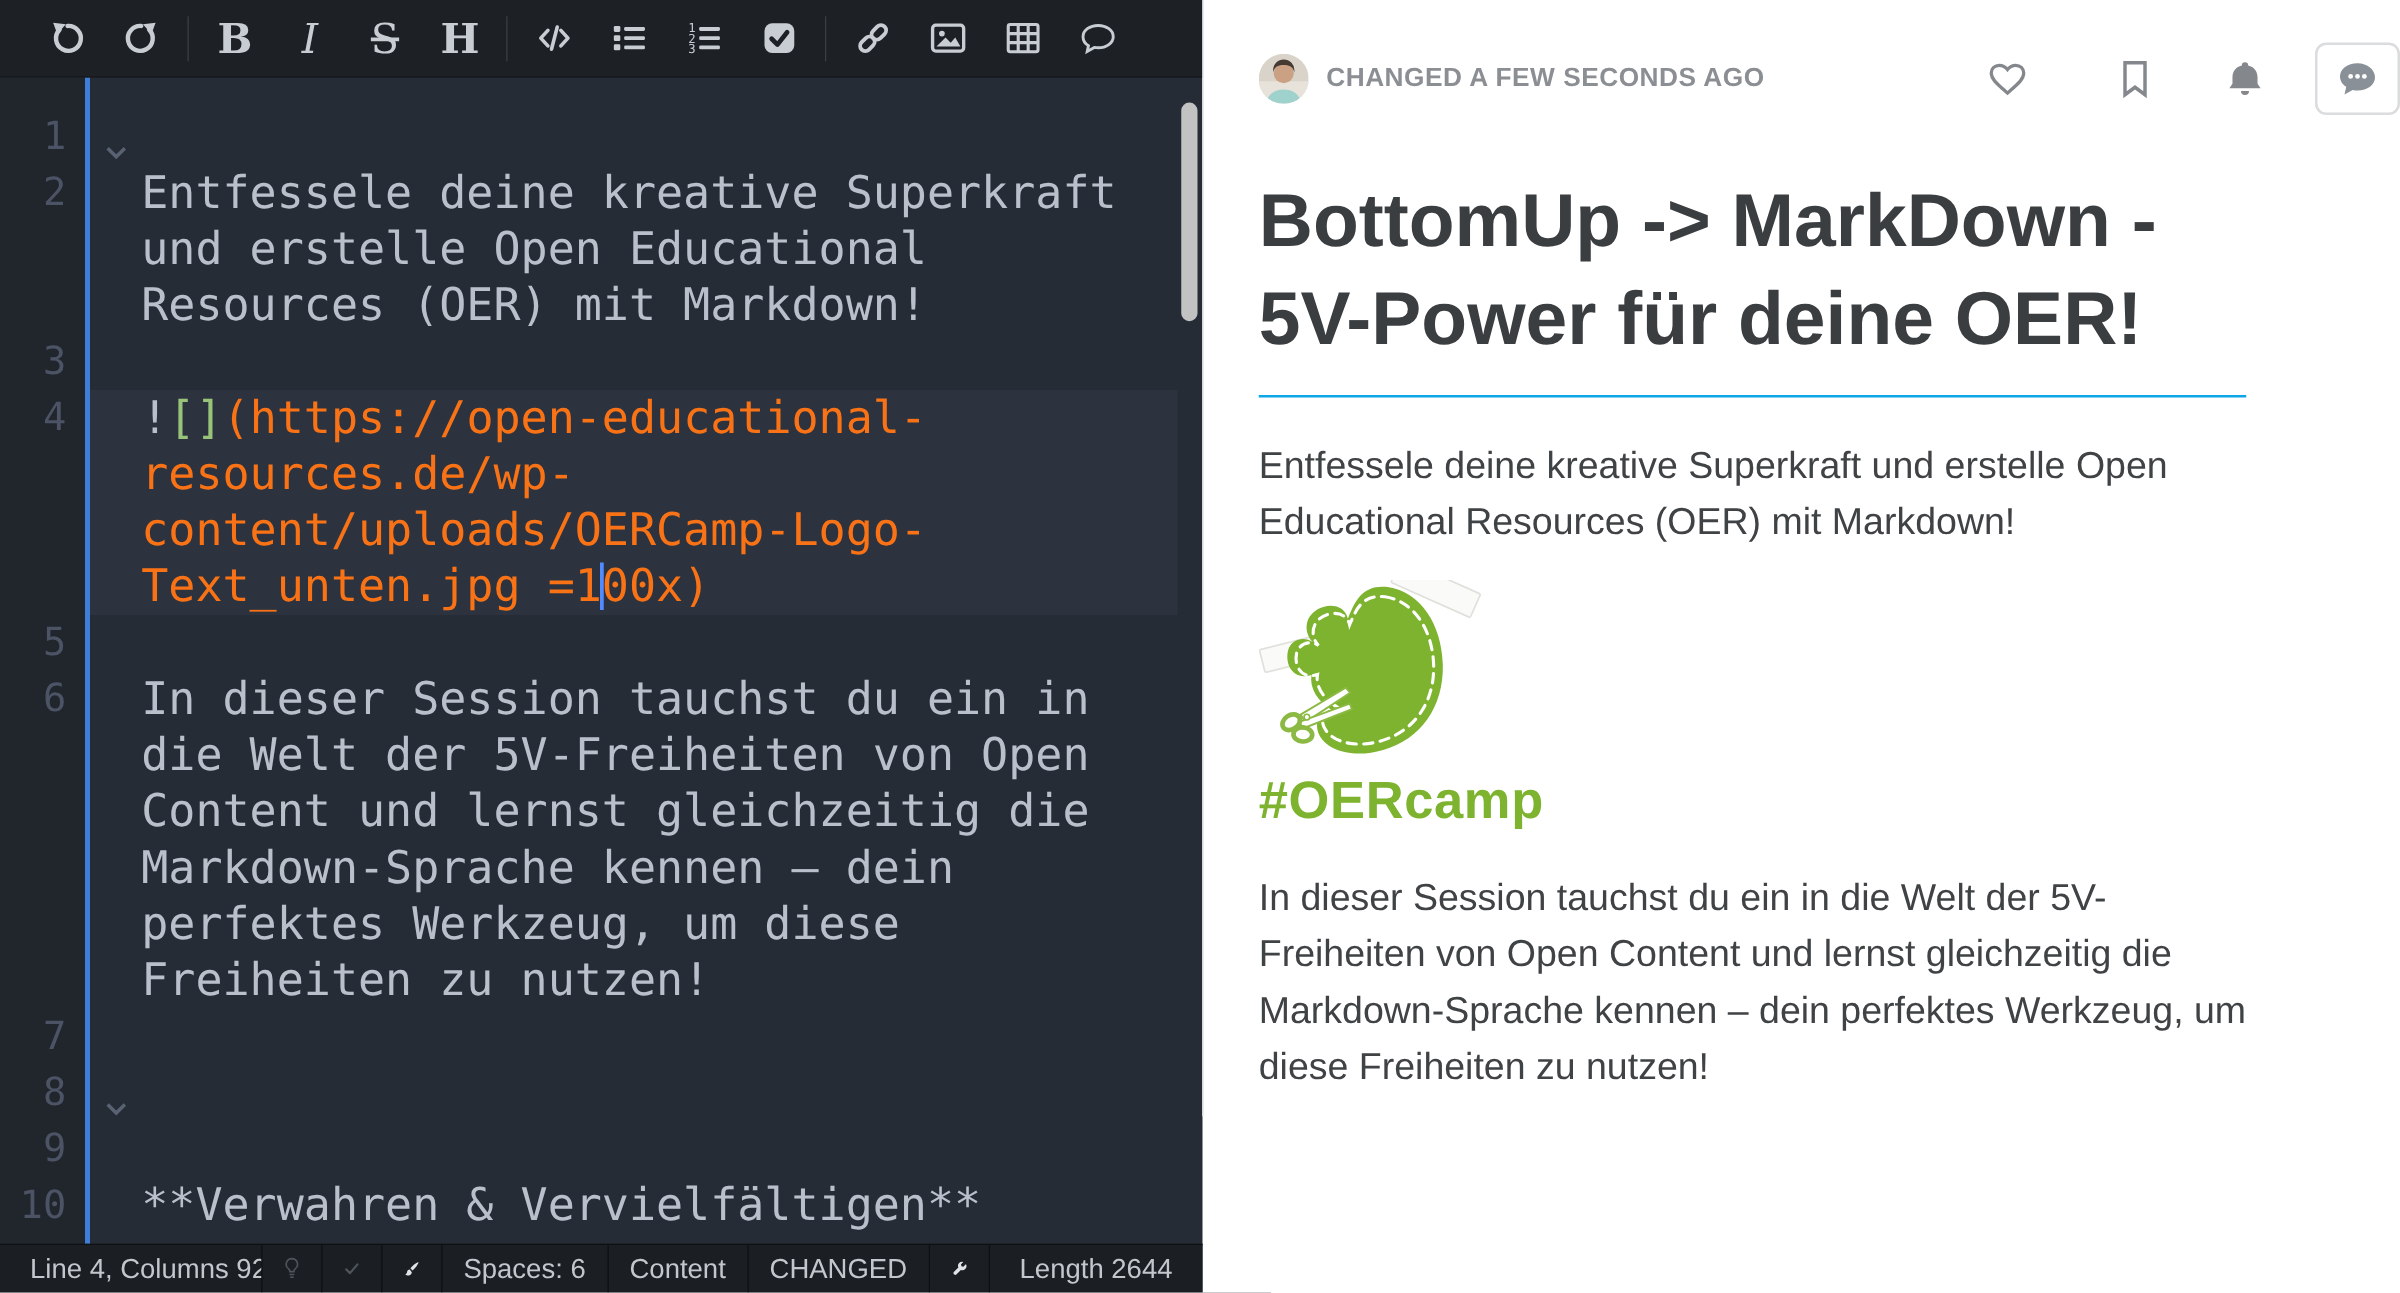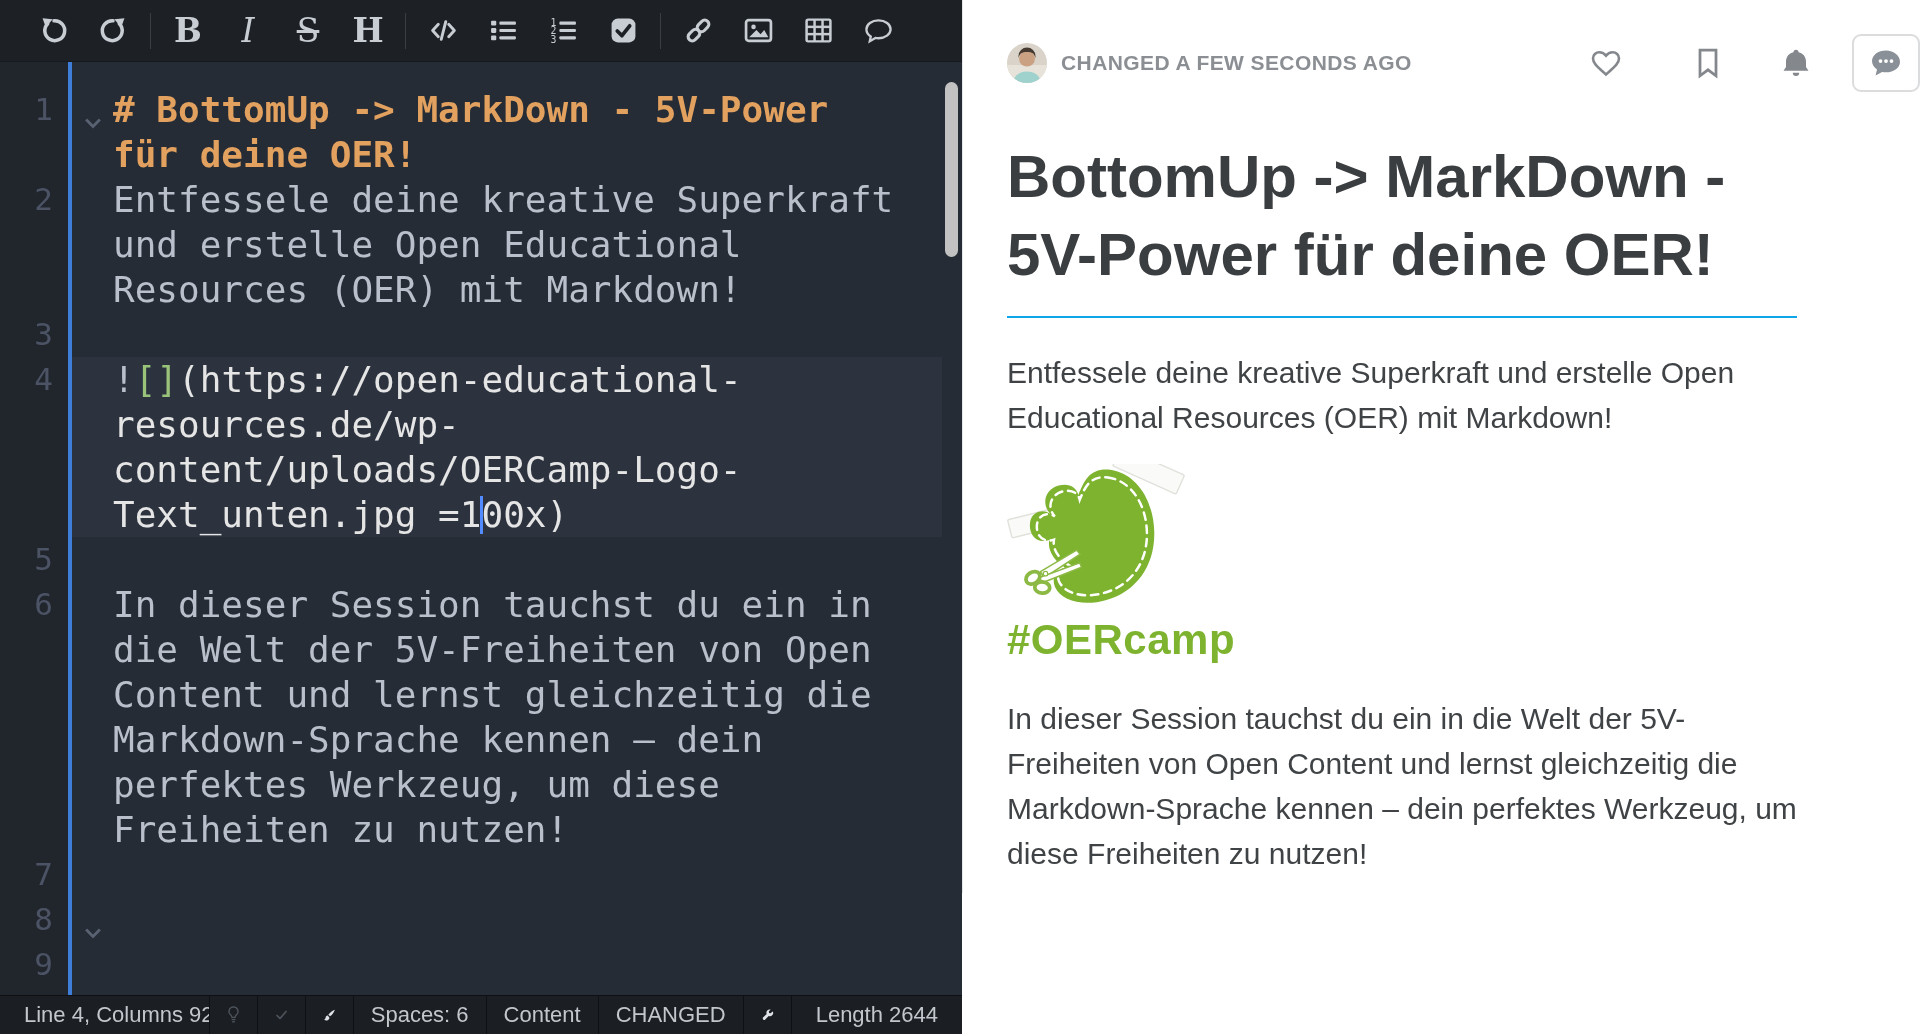--- a/index.html
+++ b/index.html
@@ -33,21 +33,21 @@
                             background:#2c333f; z-index:0; }
   .cm-gutter { position:relative; width:113px; flex:none; z-index:2; }
   .cm-num { position:absolute; left:0; top:0; width:53px; text-align:right; color:#4b5365; font-size:31px; line-height:45px; }
   .cm-fold { position:absolute; left:82px; top:12px; width:22px; height:22px; color:#596273; }
   .cm-fold svg { width:22px; height:22px; }
   .cm-text { position:relative; width:792px; white-space:pre-wrap; overflow-wrap:break-word;
              color:#b9c0cc; z-index:1; }
   .tk-heading { color:#e2a15f; font-weight:bold; }
   .tk-plain  { color:#b9c0cc; }
   .tk-green  { color:#98c379; }
-  .tk-blue   { color:#e5e5e5; }
+  .tk-blue   { color:#f97316; }
   .cm-cursor { display:inline-block; width:3px; height:38px; margin:0 -1.5px; vertical-align:middle;
                transform:translateY(-2px); background:#528bff; }
   .cm-scrollbar { position:absolute; top:20px; right:4px; width:13px; height:175px;
                   background:#cfcfcf; border-radius:7px; opacity:.92; z-index:4; }
 
   .status-bar { position:absolute; bottom:0; left:0; right:0; height:39px; background:#1b1e23;
                 border-top:1px solid #0e1013; display:flex; align-items:stretch;
                 color:#c2c7cd; font-size:22px; }
   .sb-sec { display:flex; align-items:center; padding:0 17px; border-right:1px solid #0e1013;
             white-space:nowrap; }
@@ -230,21 +230,20 @@
       <div class="cm-gutterbg"></div>
       <div class="cm-blueline"></div>
       <div class="cm-content" id="cm-content">
           <div class="cm-line">
             <div class="cm-gutter">
               <div class="cm-num">1</div>
               <span class="cm-fold"><svg viewBox="0 0 16 16" fill="none" stroke="currentColor" stroke-width="2">
                   <polyline points="3,5.5 8,10.5 13,5.5"></polyline>
                 </svg></span>
             </div>
-            <div class="cm-text"><span class="tk-heading"># BottomUp -&gt; MarkDown - 5V-Power für deine OER!</span></div>
           </div>
           <div class="cm-line">
             <div class="cm-gutter">
               <div class="cm-num">2</div>
             </div>
             <div class="cm-text"><span class="tk-plain">Entfessele deine kreative Superkraft und erstelle Open Educational Resources (OER) mit Markdown!</span></div>
           </div>
           <div class="cm-line">
             <div class="cm-gutter">
               <div class="cm-num">3</div>

